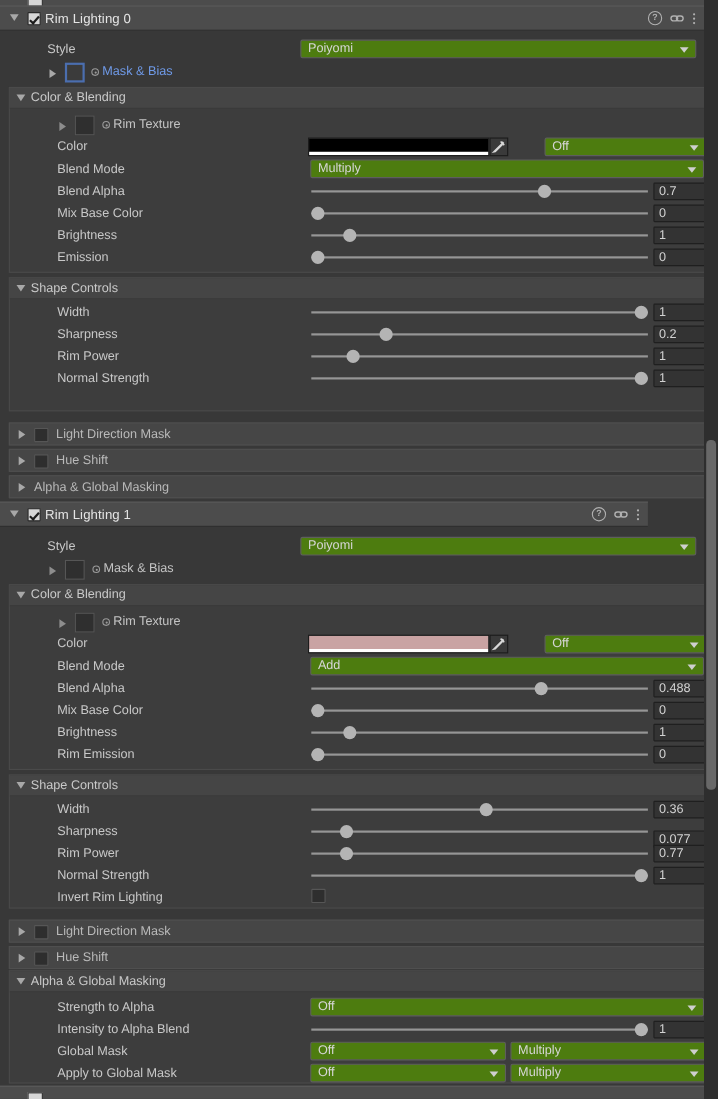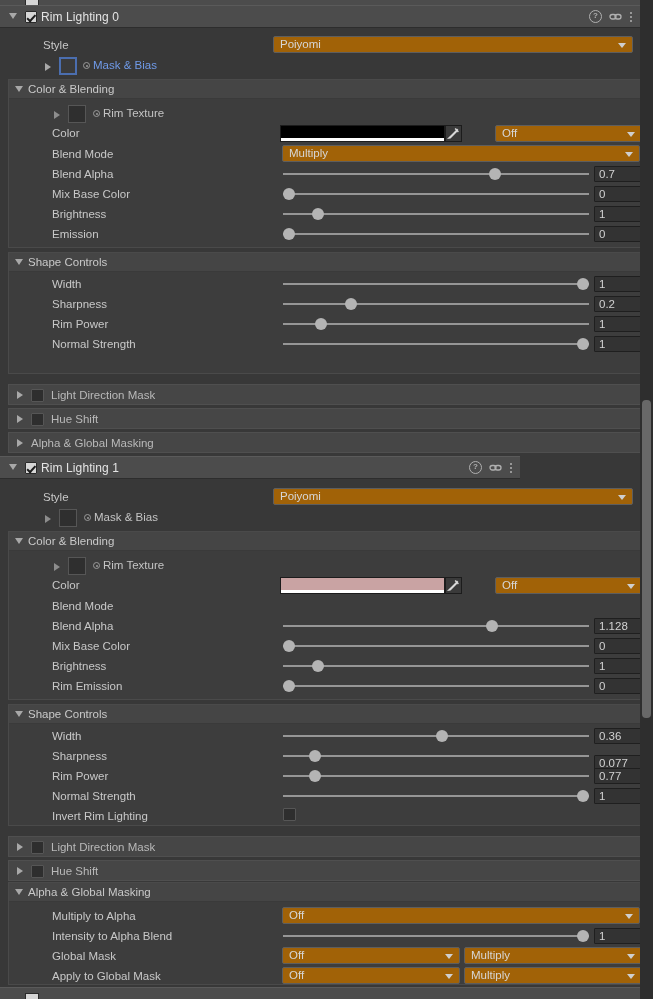--- a/index.html
+++ b/index.html
@@ -59,21 +59,21 @@
   .texrow .ttri{position:absolute;left:45px;top:8px;}
   .texrow .slot{position:absolute;left:59px;top:2px;width:18px;height:18px;background:#2f2f2f;border:1px solid #565656;box-sizing:border-box;}
   .texrow .slot.sel{background:#3b3b3b;border:2px solid #4b6eaf;}
   .texrow .tdot{position:absolute;top:7px;width:7px;height:7px;border:1px solid #9a9a9a;border-radius:50%;box-sizing:border-box;}
   .texrow .tdot::after{content:"";position:absolute;left:1.5px;top:1.5px;width:2px;height:2px;background:#9a9a9a;border-radius:50%;}
   .texrow .tname{position:absolute;top:4px;font-size:11.5px;}
   .texrow .tname.blue{color:#6f9ae8;}
 
   
   .dd{
-    position:absolute;height:17px;background:#a16207;border:1px solid #5e5e5e;
+    position:absolute;height:17px;background:#4d7c0f;border:1px solid #5e5e5e;
     border-radius:2px;box-sizing:border-box;
   }
   .dd .ddtxt{position:absolute;left:6px;top:1px;font-size:11.5px;color:#d6d6d6;white-space:nowrap;}
   .dd .ddar{position:absolute;right:6px;top:6px;width:0;height:0;
     border-left:4.5px solid transparent;border-right:4.5px solid transparent;border-top:5px solid #cfcfcf;}
 
   .slider{position:absolute;height:14px;}
   .slider .track{position:absolute;left:0;right:0;top:6px;height:1.5px;background:#969696;}
   .slider .knob{position:absolute;top:1px;width:12px;height:12px;border-radius:50%;background:#b4b4b4;}
 
@@ -296,21 +296,21 @@
   <div class="foldstrip" style="position:absolute;left:0;top:405px;width:640px;">
     <div class="ftri tri-r"></div>
     <div class="fcb tickbox" style="left:22px;top:4px;"></div>
     <div class="ftitle withcb">Hue Shift</div>
   </div>
   <div class="foldstrip" style="position:absolute;left:0;top:429px;width:640px;">
     <div class="ftri tri-r"></div>
     <div class="ftitle nocb">Alpha &amp; Global Masking</div>
   </div>
 
-  <div class="modhead" style="position:absolute;left:0;top:456px;width:520px;">
+  <div class="modhead" style="position:absolute;left:0;top:456px;width:589px;">
     <div class="foldarrow tri-d"></div>
     <div class="cb cbx on"></div>
     <div class="title">Rim Lighting 1</div>
     <div class="icons">
       <span class="ic ic-help">?</span>
       <span class="ic ic-link">
         <svg width="13" height="13" viewBox="0 0 13 13">
             <g stroke="#b0b0b0" stroke-width="1.3" fill="none">
           <rect x="1" y="4.5" width="6" height="4.5" rx="2.2"></rect>
               <rect x="6" y="4.5" width="6" height="4.5" rx="2.2"></rect>
@@ -368,31 +368,35 @@
         </svg>
       </div>
       <div class="dd" style="left:486px;top:1px;width:147px;">
         <span class="ddtxt">Off</span>
           <span class="ddar"></span>
       </div>
     </div>
 
     <div class="row" style="position:absolute;left:0;top:65px;width:638px;">
       <div class="lbl">Blend Mode</div>
+      <div class="dd" style="left:273px;top:0;width:358px;">
+        <span class="ddtxt">Add</span>
+          <span class="ddar"></span>
+      </div>
     </div>
 
     <div id="cb1-sliders">
         <div class="row" style="position: absolute; left: 0px; top: 85px; width: 638px;">
           <div class="lbl">Blend Alpha</div>
           <div class="slider" style="left:274px;top:2px;width:306px;">
             <div class="track"></div>
             <div class="knob" style="left:202.85999999999999px;"></div>
           </div>
           <div class="numbox" style="left:585px;top:1px;width:52px;">
-            <span>1.128</span>
+            <span>0.488</span>
           </div>
         </div>
         <div class="row" style="position: absolute; left: 0px; top: 105px; width: 638px;">
           <div class="lbl">Mix Base Color</div>
           <div class="slider" style="left:274px;top:2px;width:306px;">
             <div class="track"></div>
             <div class="knob" style="left:0px;"></div>
           </div>
           <div class="numbox" style="left:585px;top:1px;width:52px;">
             <span>0</span>
@@ -485,21 +489,21 @@
     <div class="ftitle withcb">Hue Shift</div>
   </div>
 
   <div class="panel" style="position:absolute;left:0;top:882px;width:640px;height:103px;">
     <div class="panel-head">
       <div class="ptri tri-d"></div>
       <div class="ptitle">Alpha &amp; Global Masking</div>
     </div>
 
     <div class="row" style="position:absolute;left:0;top:24px;width:638px;">
-      <div class="lbl">Multiply to Alpha</div>
+      <div class="lbl">Strength to Alpha</div>
       <div class="dd" style="left:273px;top:0;width:358px;">
         <span class="ddtxt">Off</span>
           <span class="ddar"></span>
       </div>
     </div>
 
     <div class="row" style="position:absolute;left:0;top:44px;width:638px;">
       <div class="lbl">Intensity to Alpha Blend</div>
       <div class="slider" style="left:274px;top:2px;width:306px;">
         <div class="track"></div>

